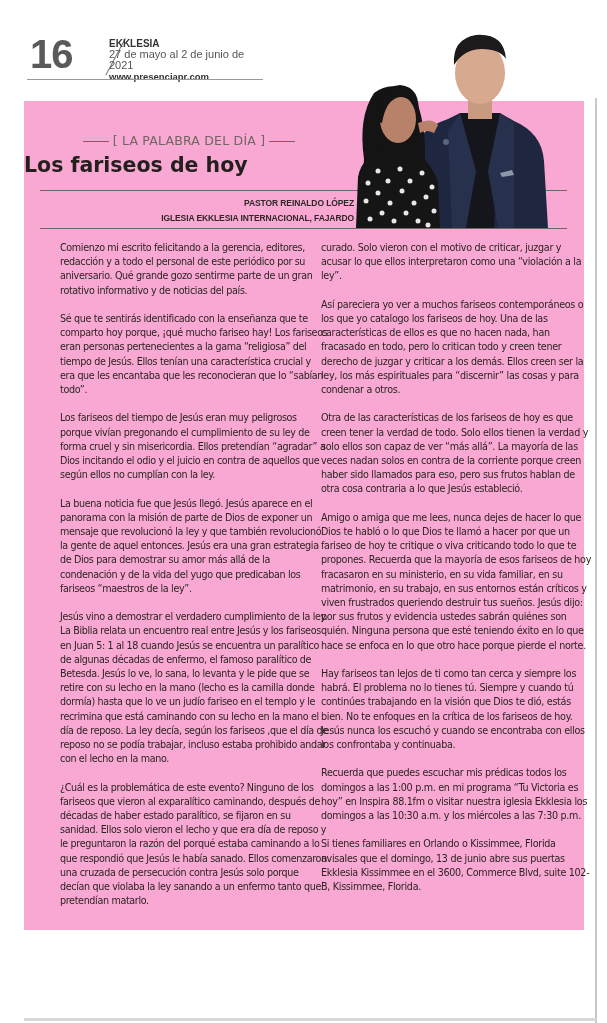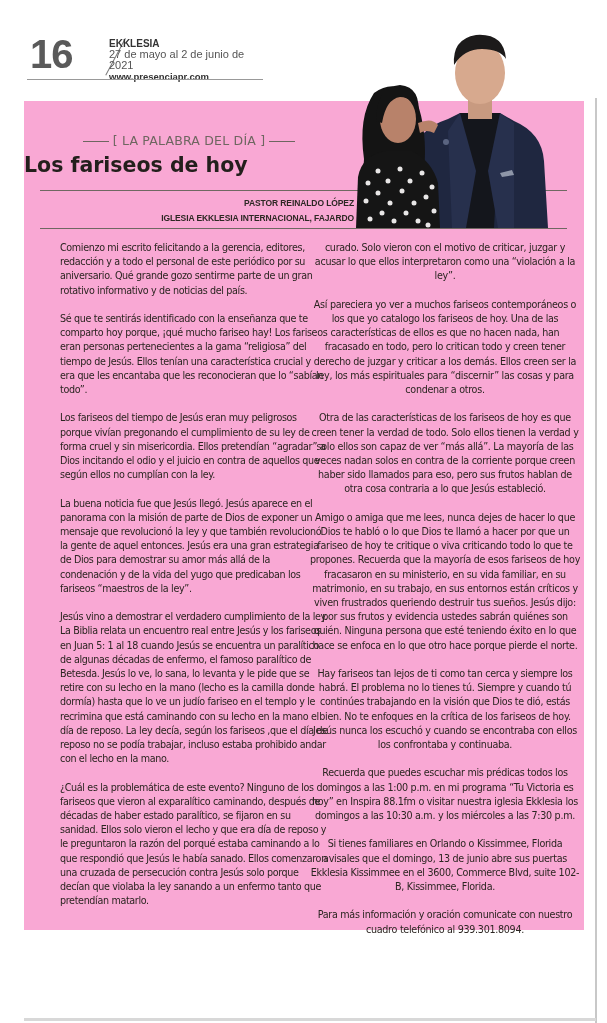--- a/index.html
+++ b/index.html
@@ -38,21 +38,21 @@
   .rule1 { position: absolute; left: 16px; width: 527px; top: 89px; height: 1px; background: #6f6862; }
   .rule2 { position: absolute; left: 16px; width: 527px; top: 127px; height: 1px; background: #6f6862; }
   .byline { position: absolute; left: 0; width: 330px; top: 95px; text-align: center; line-height: 15px; }
   .byline div { font-family: "Liberation Sans", sans-serif; font-weight: bold; font-size: 8.5px; color: #2d2824; letter-spacing: -0.1px; text-align: right; }
 
   .photo { position: absolute; left: 324px; top: -80px; width: 204px; height: 207px; }
 
   .col { position: absolute; top: 140px; width: 268px; font-family: "DejaVu Sans", sans-serif; font-size: 9.6px; line-height: 14.2px; color: #2b2521; }
   .col p { margin: 0 0 14.2px 0; }
   .col-left { left: 12px; letter-spacing: -0.35px; margin-left: 24px; }
-  .col-right { left: 285px; letter-spacing: -0.3px; width: 272px; text-align: center; }
+  .col-right { left: 297px; letter-spacing: -0.3px; width: 272px; }
 </style>
 </head>
 <body>
 
 <div class="masthead">
   <div class="page-num">16</div>
   <div class="slash"></div>
   <div class="mh-text">
     <div class="mh-pub">EKKLESIA</div>
     <div class="mh-date">27 de mayo al 2 de junio de 2021</div>
@@ -130,17 +130,16 @@
   </div>
 
   <div class="col col-right">
     <p>curado. Solo vieron con el motivo de criticar, juzgar y acusar lo que ellos interpretaron como una “violación a la ley”.</p>
     <p>Así pareciera yo ver a muchos fariseos contemporáneos o los que yo catalogo los fariseos de hoy. Una de las características de ellos es que no hacen nada, han fracasado en todo, pero lo critican todo y creen tener derecho de juzgar y criticar a los demás. Ellos creen ser la ley, los más espirituales para “discernir” las cosas y para condenar a otros.</p>
     <p>Otra de las características de los fariseos de hoy es que creen tener la verdad de todo. Solo ellos tienen la verdad y solo ellos son capaz de ver “más allá”. La mayoría de las veces nadan solos en contra de la corriente porque creen haber sido llamados para eso, pero sus frutos hablan de otra cosa contraria a lo que Jesús estableció.</p>
     <p>Amigo o amiga que me lees, nunca dejes de hacer lo que Dios te habló o lo que Dios te llamó a hacer por que un fariseo de hoy te critique o viva criticando todo lo que te propones. Recuerda que la mayoría de esos fariseos de hoy fracasaron en su ministerio, en su vida familiar, en su matrimonio, en su trabajo, en sus entornos están críticos y viven frustrados queriendo destruir tus sueños. Jesús dijo: por sus frutos y evidencia ustedes sabrán quiénes son quién. Ninguna persona que esté teniendo éxito en lo que hace se enfoca en lo que otro hace porque pierde el norte.</p>
     <p>Hay fariseos tan lejos de ti como tan cerca y siempre los habrá. El problema no lo tienes tú. Siempre y cuando tú continúes trabajando en la visión que Dios te dió, estás bien. No te enfoques en la crítica de los fariseos de hoy. Jesús nunca los escuchó y cuando se encontraba con ellos los confrontaba y continuaba.</p>
     <p>Recuerda que puedes escuchar mis prédicas todos los domingos a las 1:00 p.m. en mi programa “Tu Victoria es hoy” en Inspira 88.1fm o visitar nuestra iglesia Ekklesia los domingos a las 10:30 a.m. y los miércoles a las 7:30 p.m.</p>
     <p>Si tienes familiares en Orlando o Kissimmee, Florida avisales que el domingo, 13 de junio abre sus puertas Ekklesia Kissimmee en el 3600, Commerce Blvd, suite 102-B, Kissimmee, Florida.</p>
-    <p>Para más información y oración comunicate con nuestro cuadro telefónico al 939.301.8094.</p>
   </div>
 </div>
 
 <div class="bottom-shadow"></div>
 
 </body></html>

